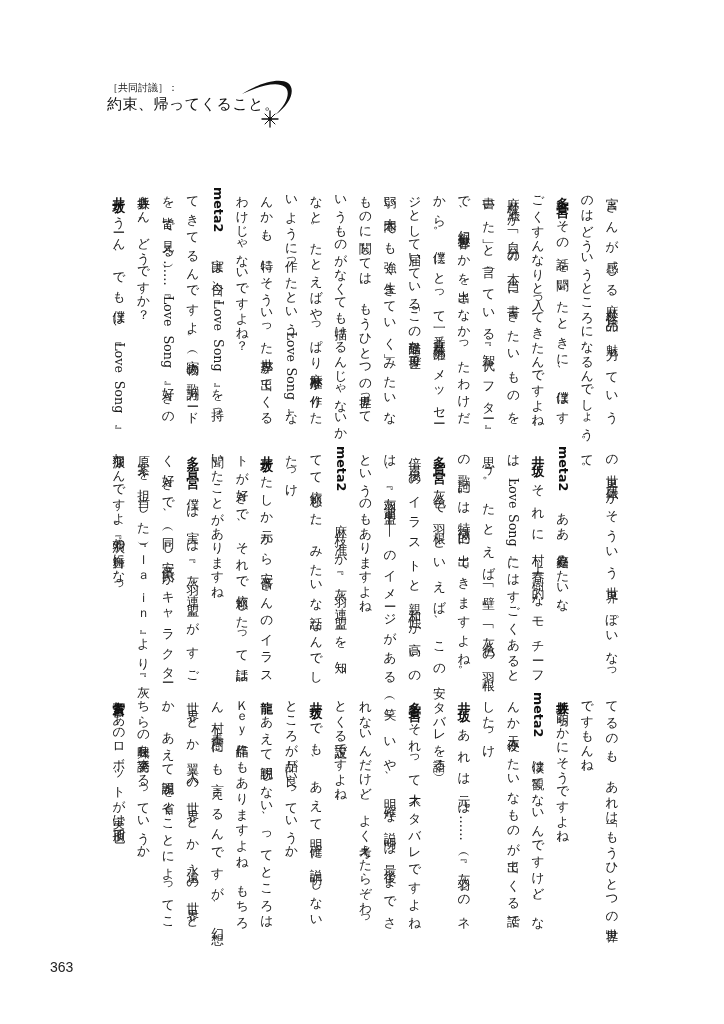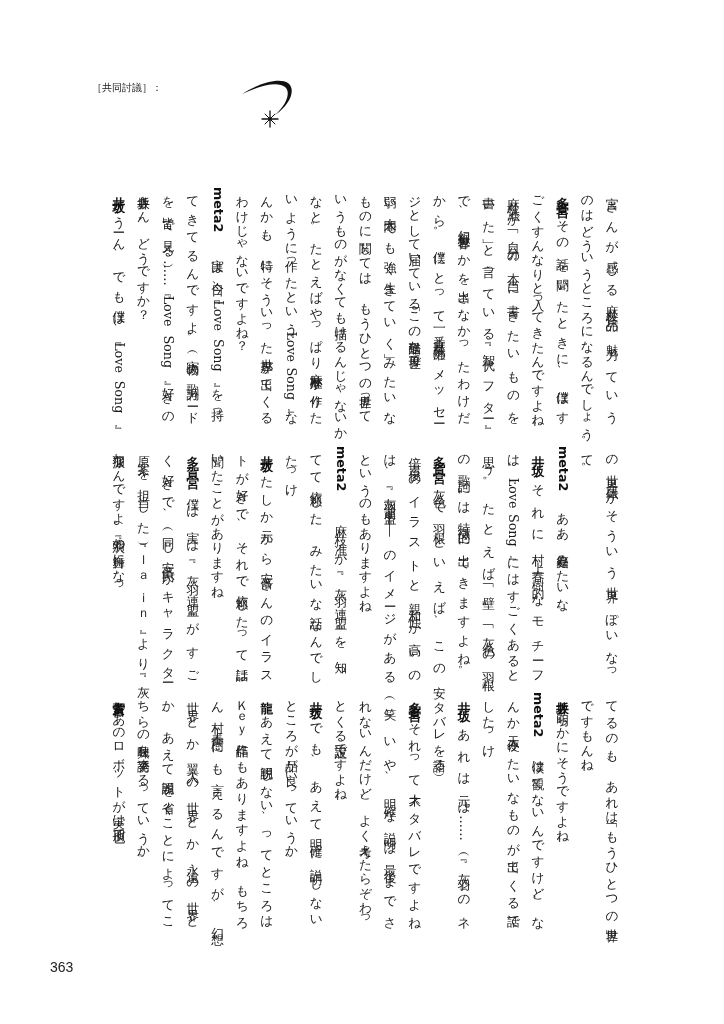--- a/index.html
+++ b/index.html
@@ -7,21 +7,21 @@
     position: relative;
     width: 724px;
     height: 1024px;
     background: #ffffff;
     overflow: hidden;
     color: #1c1c1c;
     font-family: "DejaVu Serif", serif;
   }
   .hdr-label {
     position: absolute;
-    left: 92px;
+    left: 108px;
     top: 82px;
     font-size: 10px;
     line-height: 12px;
     color: #222;
     font-family: "DejaVu Serif", serif;
     white-space: nowrap;
   }
   .hdr-title {
     position: absolute;
     left: 107px;
@@ -77,20 +77,21 @@
     color: #222;
     font-family: "Liberation Sans", sans-serif;
   }
 </style>
 </head>
 <body>
 
 <div class="page">
 
   <div class="hdr-label">［共同討議］：</div>
+  <div class="hdr-title">約束、帰ってくること。</div>
   <svg class="swoosh" viewBox="0 0 64 58" xmlns="http://www.w3.org/2000/svg">
     <path d="M7,20 C22,10 44,3 53,9 C61,15 56,30 40,41 C52,30 56,18 50,13 C42,7 24,12 7,20 Z" fill="#111"></path>
     <g transform="translate(35,45)" stroke="#111" stroke-linecap="round">
       <line x1="0" y1="-8" x2="0" y2="8" stroke-width="1.3"></line>
       <line x1="-8" y1="0" x2="8" y2="0" stroke-width="1.3"></line>
       <line x1="-5" y1="-5" x2="5" y2="5" stroke-width="1"></line>
       <line x1="-5" y1="5" x2="5" y2="-5" stroke-width="1"></line>
       <circle cx="0" cy="0" r="1.8" fill="#111" stroke="none"></circle>
     </g>
   </svg>

